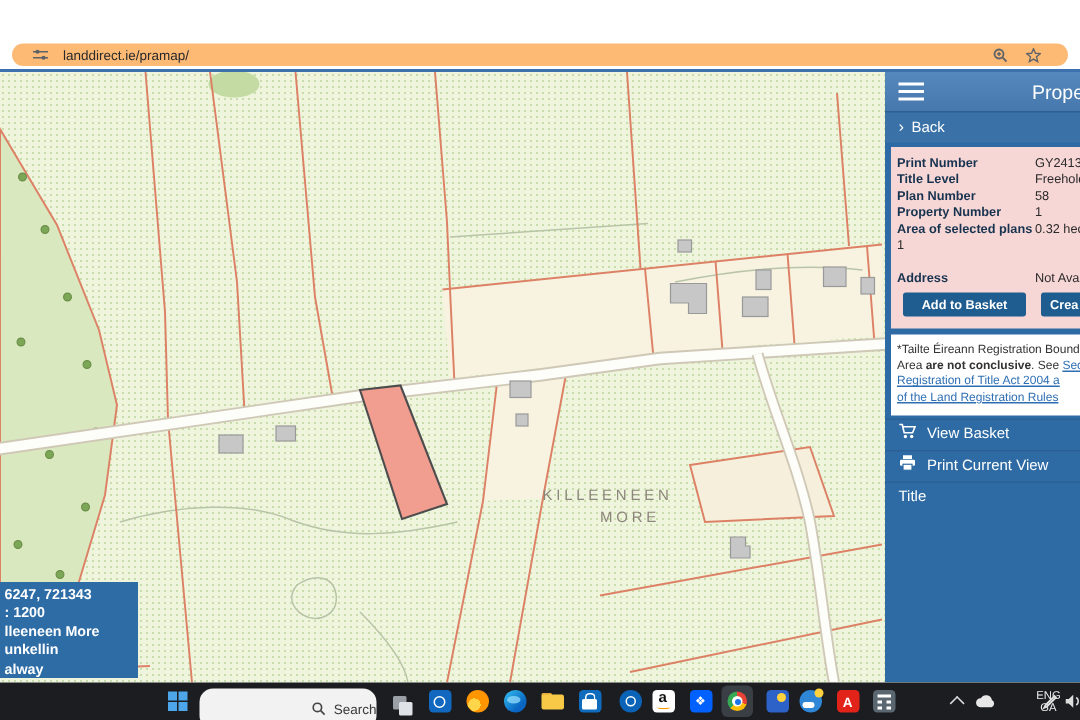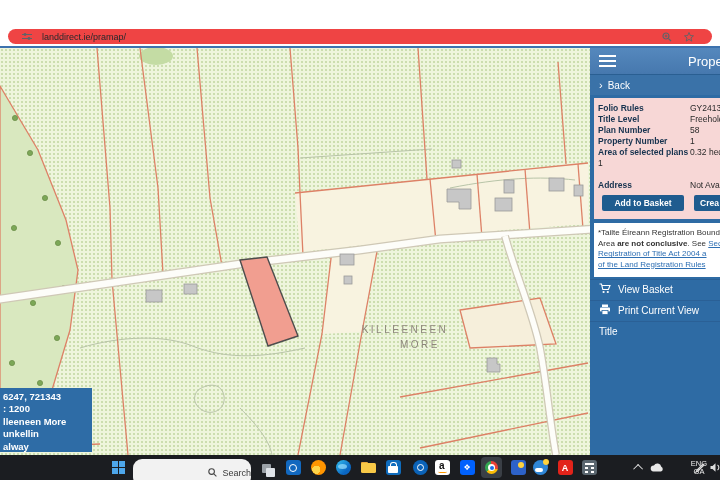--- a/index.html
+++ b/index.html
@@ -9,21 +9,21 @@
 
   
   .tabstrip { position:absolute; top:0; left:0; width:720px; height:27px; background:#dde3ed; }
   .tab { position:absolute; top:4px; left:-52px; width:292px; height:23px; background:#fff;
          border-radius:10px 10px 0 0; }
   .tab-title { position:absolute; left:66px; top:5px; font-size:9.5px; color:#3c4043; }
   .tab-close { position:absolute; left:272px; top:3px; font-size:11px; color:#5f6368; cursor:pointer; }
   .newtab-btn { position:absolute; left:281px; top:5px; width:18px; height:18px; text-align:center;
                 line-height:16px; font-size:13px; color:#44474a; border-radius:50%; }
   .urlrow { position:absolute; top:27px; left:0; width:720px; height:19px; background:#fff; }
-  .urlpill { position:absolute; top:2px; left:8px; width:704px; height:15px; background:#ef4444;
+  .urlpill { position:absolute; top:2px; left:8px; width:704px; height:15px; background:#fdba74;
              border-radius:8px; }
   .tune-ic { position:absolute; left:14px; top:3px; }
   .url-text { position:absolute; left:34px; top:3px; font-size:9px; color:#27292c; }
   .pill-right-ic { position:absolute; top:2.5px; }
   .zoom-ic { right:40px; } .star-ic { right:18px; }
   .chrome-accent { position:absolute; top:46px; left:0; width:720px; height:2px; background:#3d72ae; }
 
   
   .content { position:absolute; top:48px; left:0; width:720px; height:407px; overflow:hidden;
              background-color:#eef5dc;
@@ -220,21 +220,21 @@
             <div></div>
         </div>
         <span class="panel-title">Prope</span>
       </div>
       <div class="back-row">
         <span class="back-chev">›</span><span>Back</span>
       </div>
 
       <div class="pink-box">
         <div class="field-row">
-          <span class="field-label">Folio Rules</span>
+          <span class="field-label">Print Number</span>
           <span class="field-value">GY24134F</span>
         </div>
         <div class="field-row">
           <span class="field-label">Title Level</span>
           <span class="field-value">Freehold</span>
         </div>
         <div class="field-row">
           <span class="field-label">Plan Number</span>
           <span class="field-value">58</span>
         </div>

